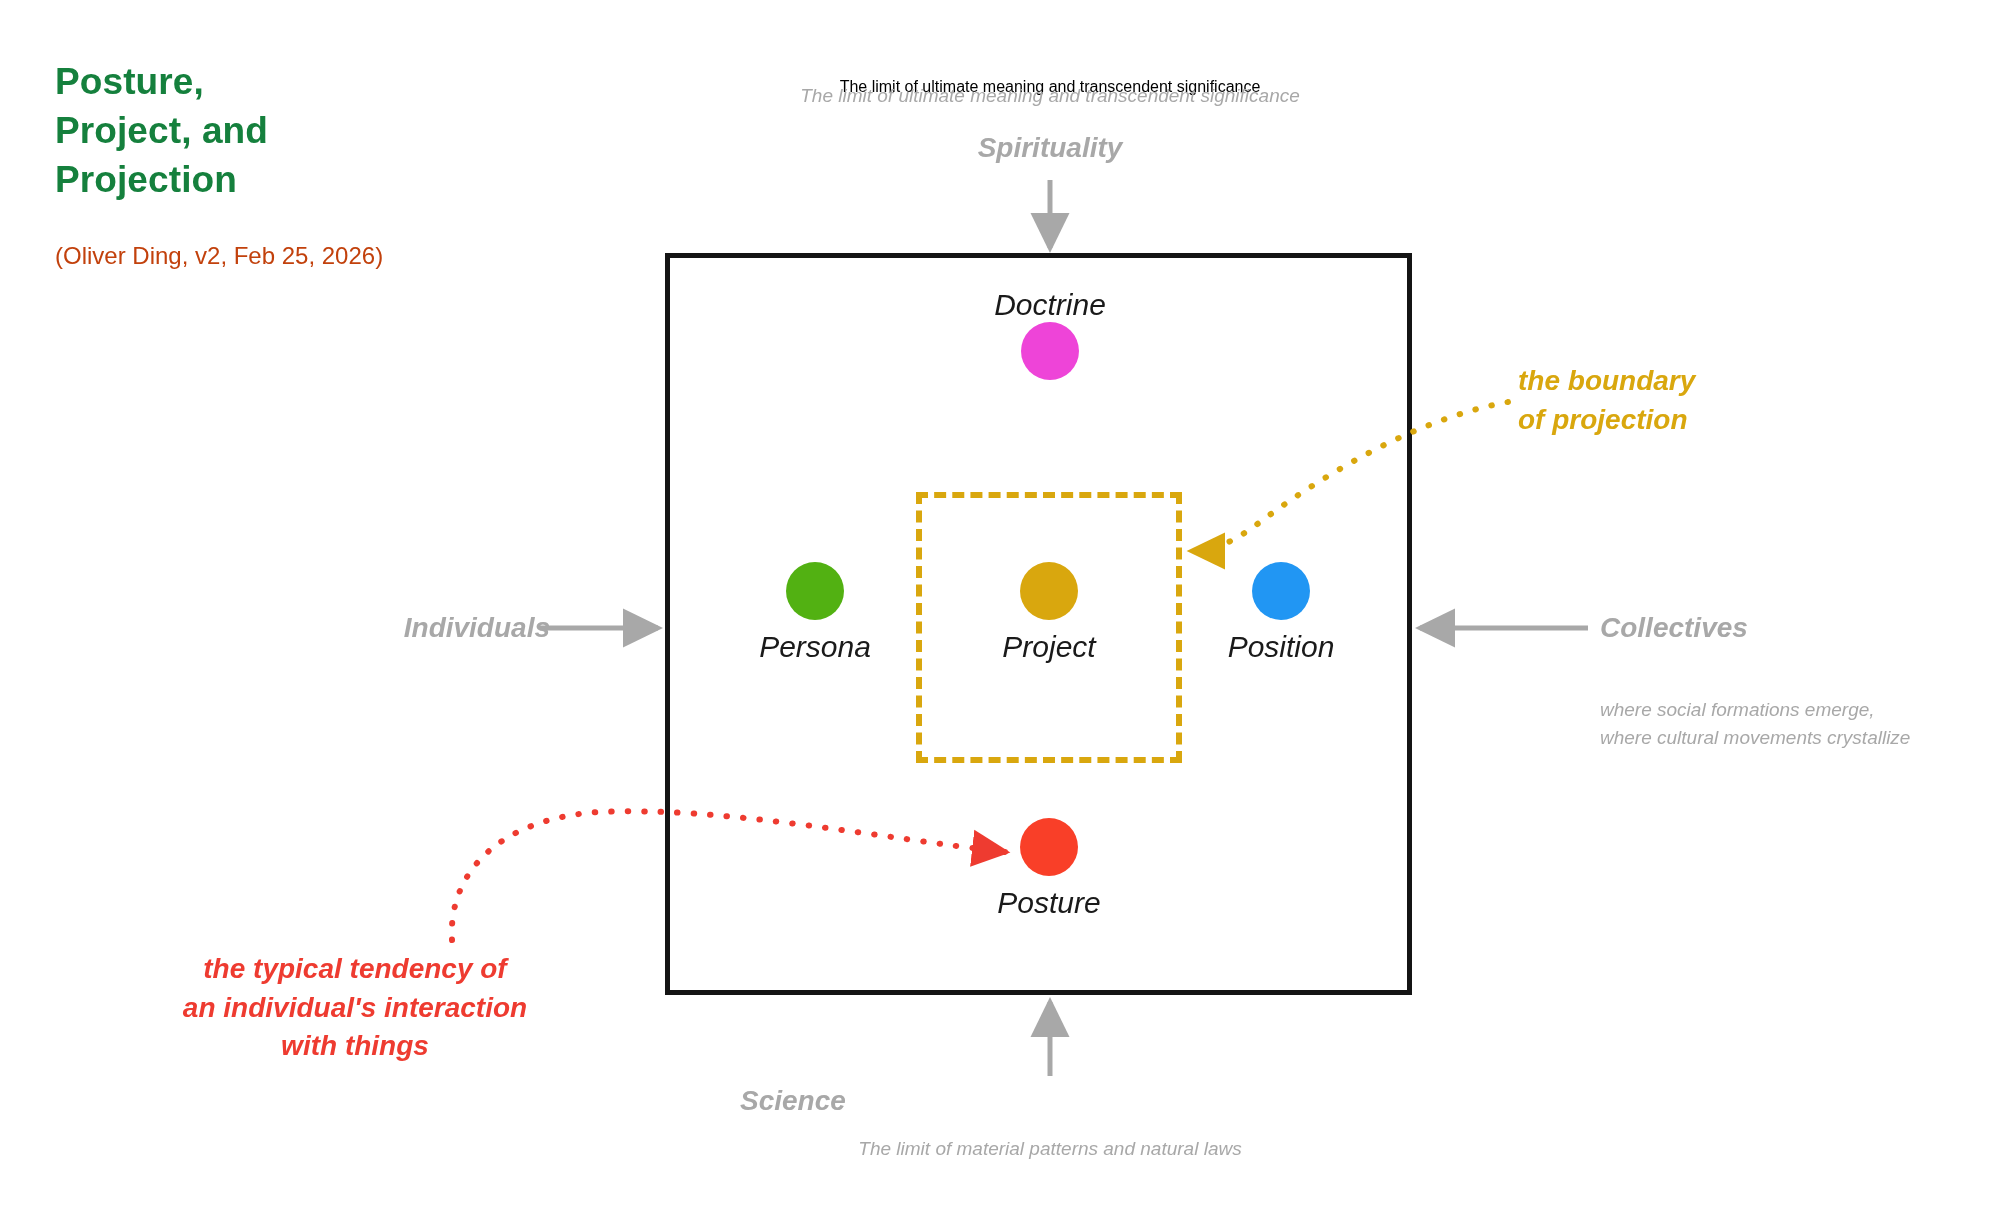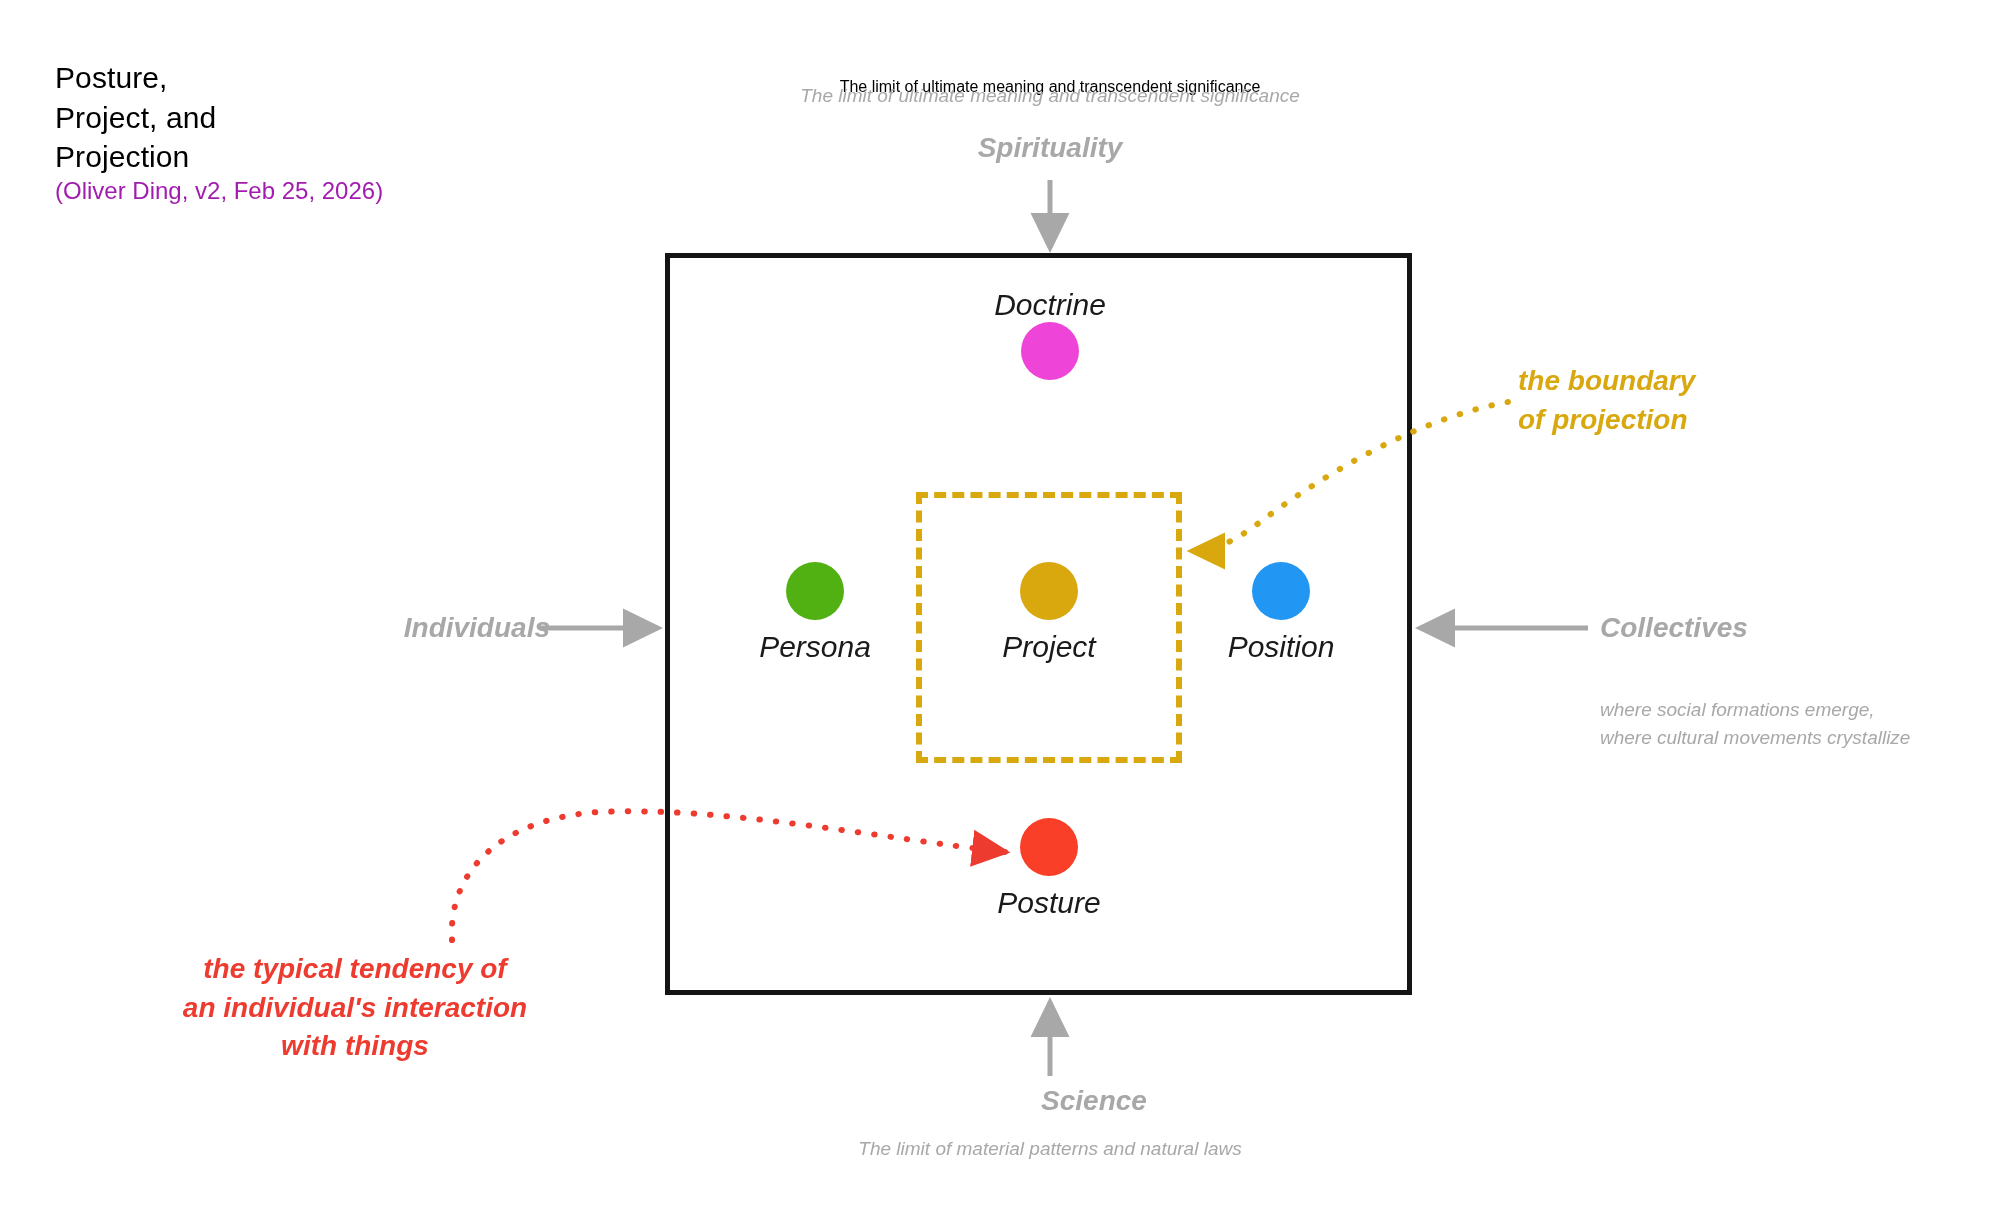--- a/index.html
+++ b/index.html
@@ -19,30 +19,31 @@
   }
   .abs { position: absolute; }
 
   
   #title-block {
     left: 55px;
     top: 58px;
     width: 430px;
   }
   #page-title {
-    font-size: 30px;
-    font-weight: normal;
-    color: #000000;
+    font-size: 37px;
+    font-weight: bold;
+    color: #15803d;
     line-height: 1.32;
     white-space: pre-line;
     letter-spacing: 0.1px;
   }
   #page-byline {
+    margin-top: 38px;
     font-size: 24px;
-    color: #a21caf;
+    color: #c2410c;
     font-weight: normal;
   }
 
   
   #main-frame {
     left: 665px;
     top: 253px;
     width: 747px;
     height: 742px;
     border: 5px solid #141414;
@@ -129,21 +130,21 @@
 
   <div id="main-frame" class="abs"></div>
 
   <div id="projection-boundary" class="abs"></div>
 
   <div class="abs" style="left:740px; top:78px; width:620px; text-align:center;">The limit of ultimate meaning and transcendent significance</div>
 
   <div class="abs ext-sub" style="left:740px; top:82px; width:620px; text-align:center;">The limit of ultimate meaning and transcendent significance</div>
   <div class="abs ext-heading" style="left:740px; top:132px; width:620px; text-align:center;">Spirituality</div>
 
-  <div class="abs ext-heading" style="left:784px; top:1085px; width:620px; text-align:center;">Science</div>
+  <div class="abs ext-heading" style="left:740px; top:1085px; width:620px; ">Science</div>
   <div class="abs ext-sub" style="left:740px; top:1135px; width:620px; text-align:center;">The limit of material patterns and natural laws</div>
 
   <div class="abs ext-heading" style="left:300px; top:612px; width:250px; text-align:right;">Individuals</div>
 
   <div class="abs ext-heading" style="left:1600px; top:612px; width:300px; text-align:left;">Collectives</div>
   <div class="abs ext-sub" style="left:1600px; top:660px; width:400px; text-align:left;margin-top:36px;">where social formations emerge,
 where cultural movements crystallize</div>
 
   <div class="node label-above" style="left:935px; top:288px; width:230px;">
     <div class="node-label">Doctrine</div>

